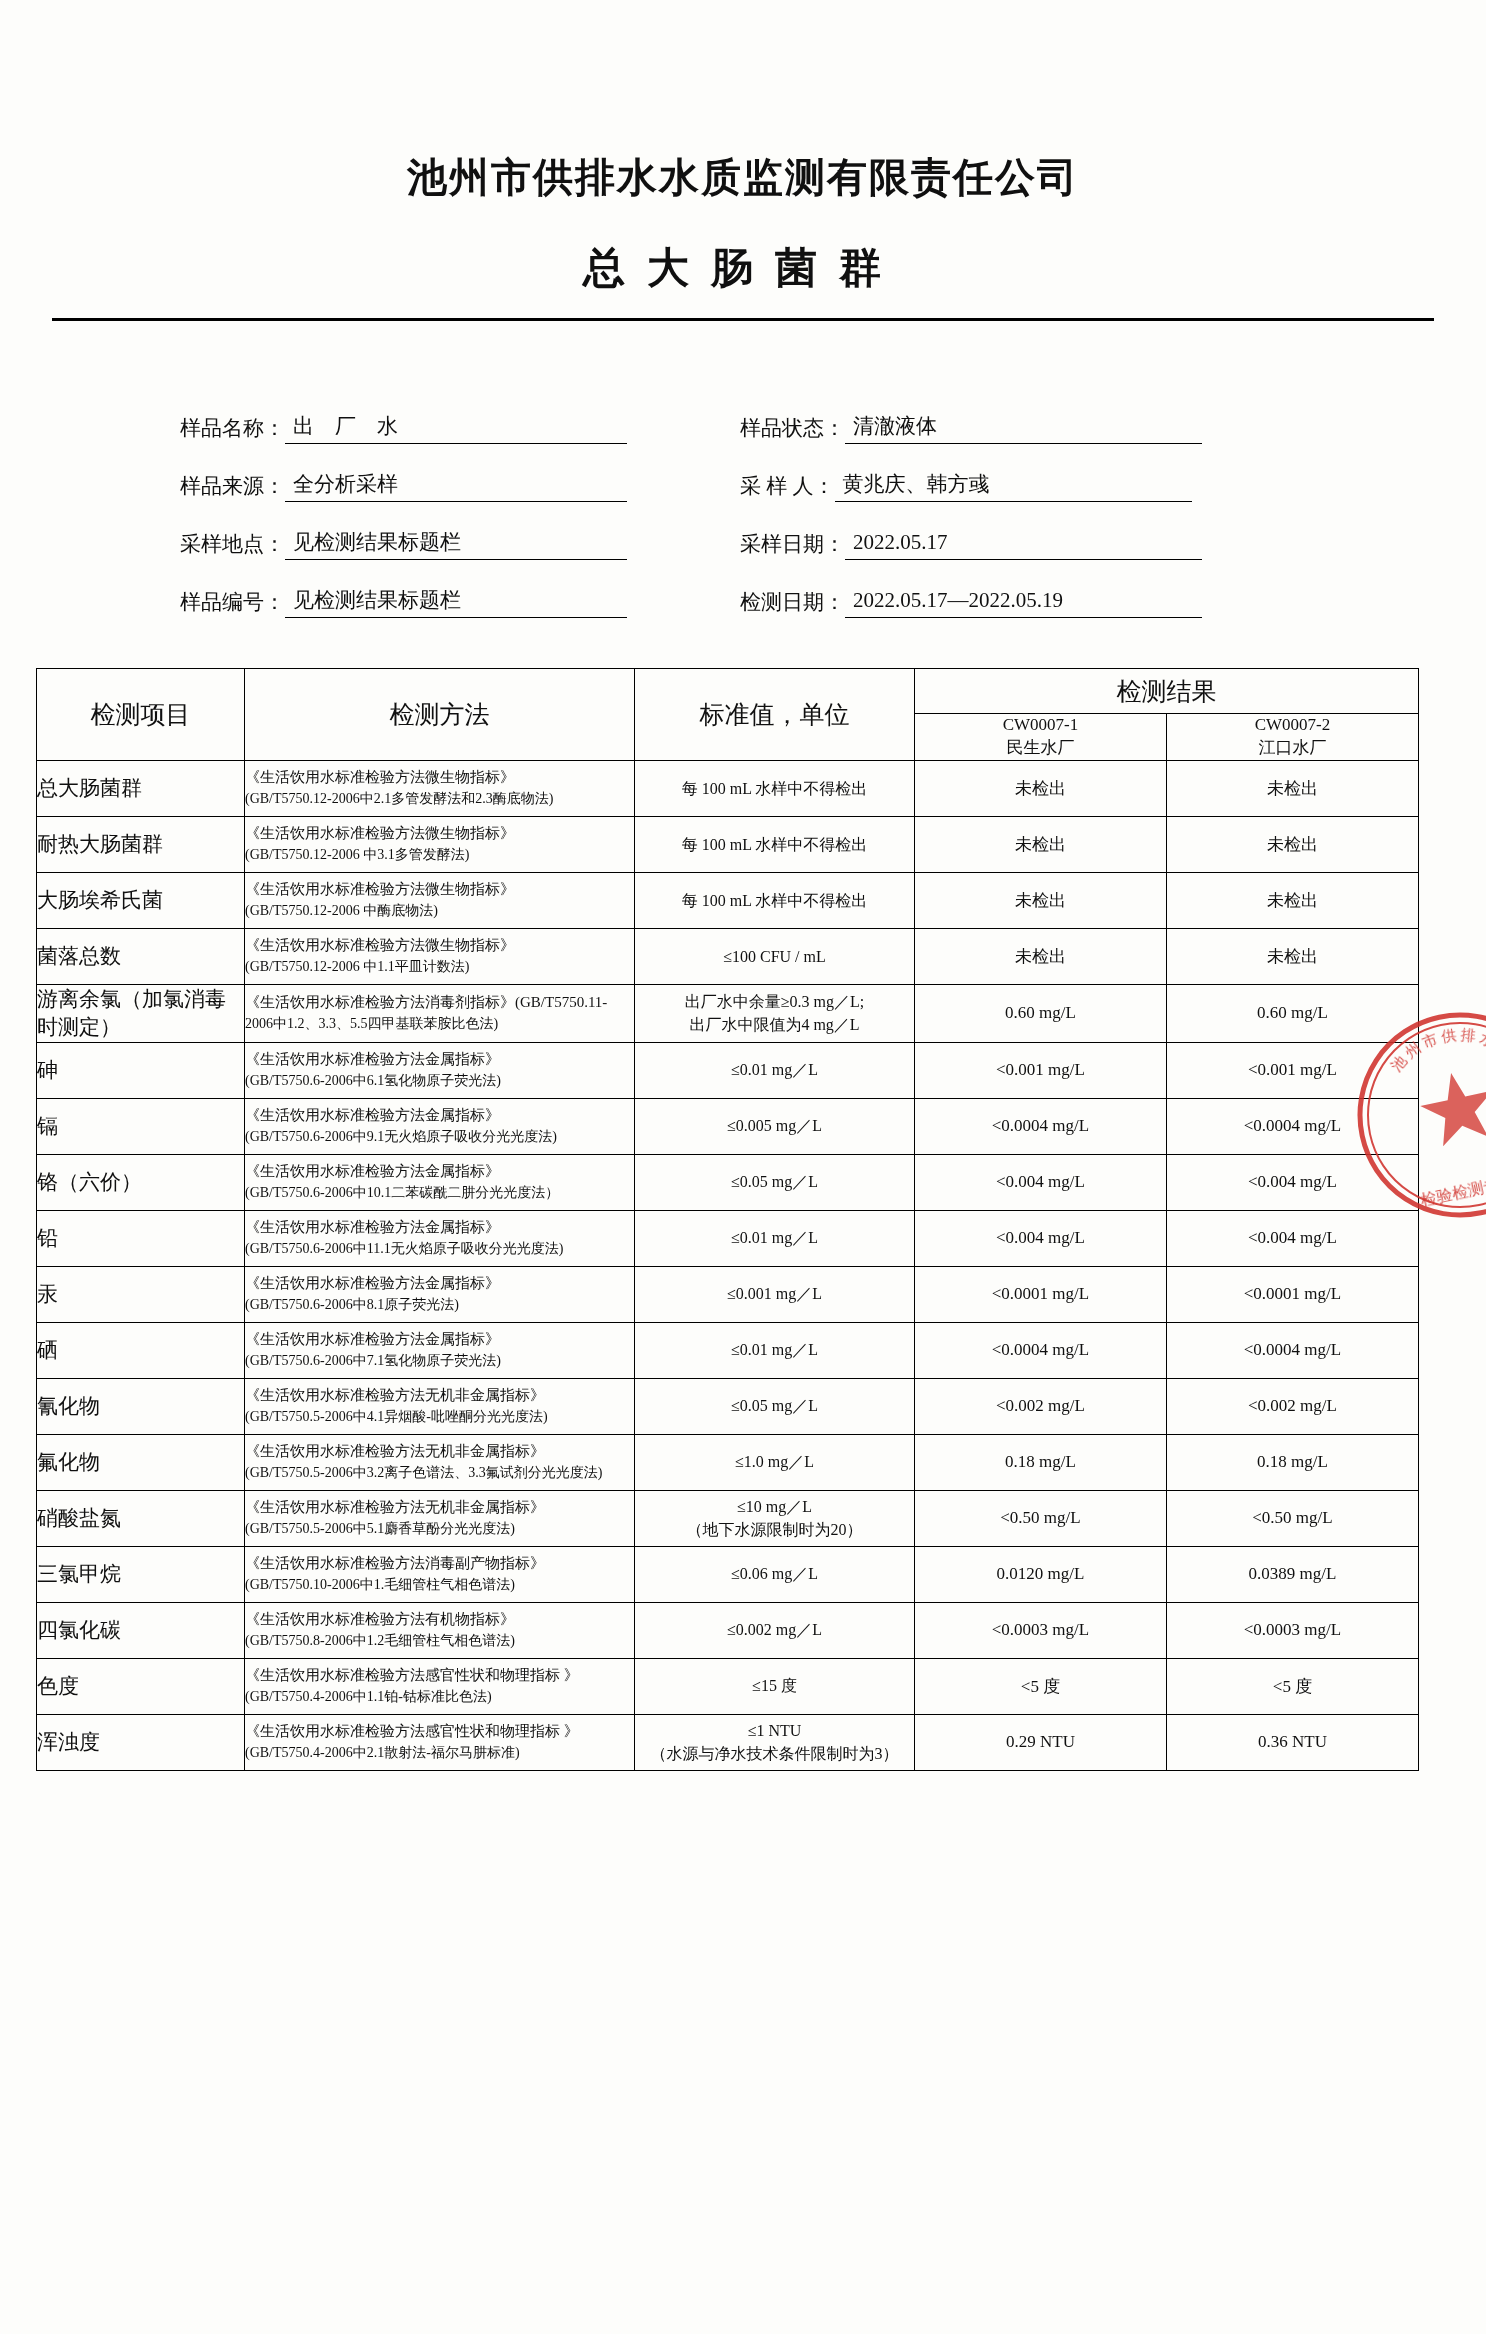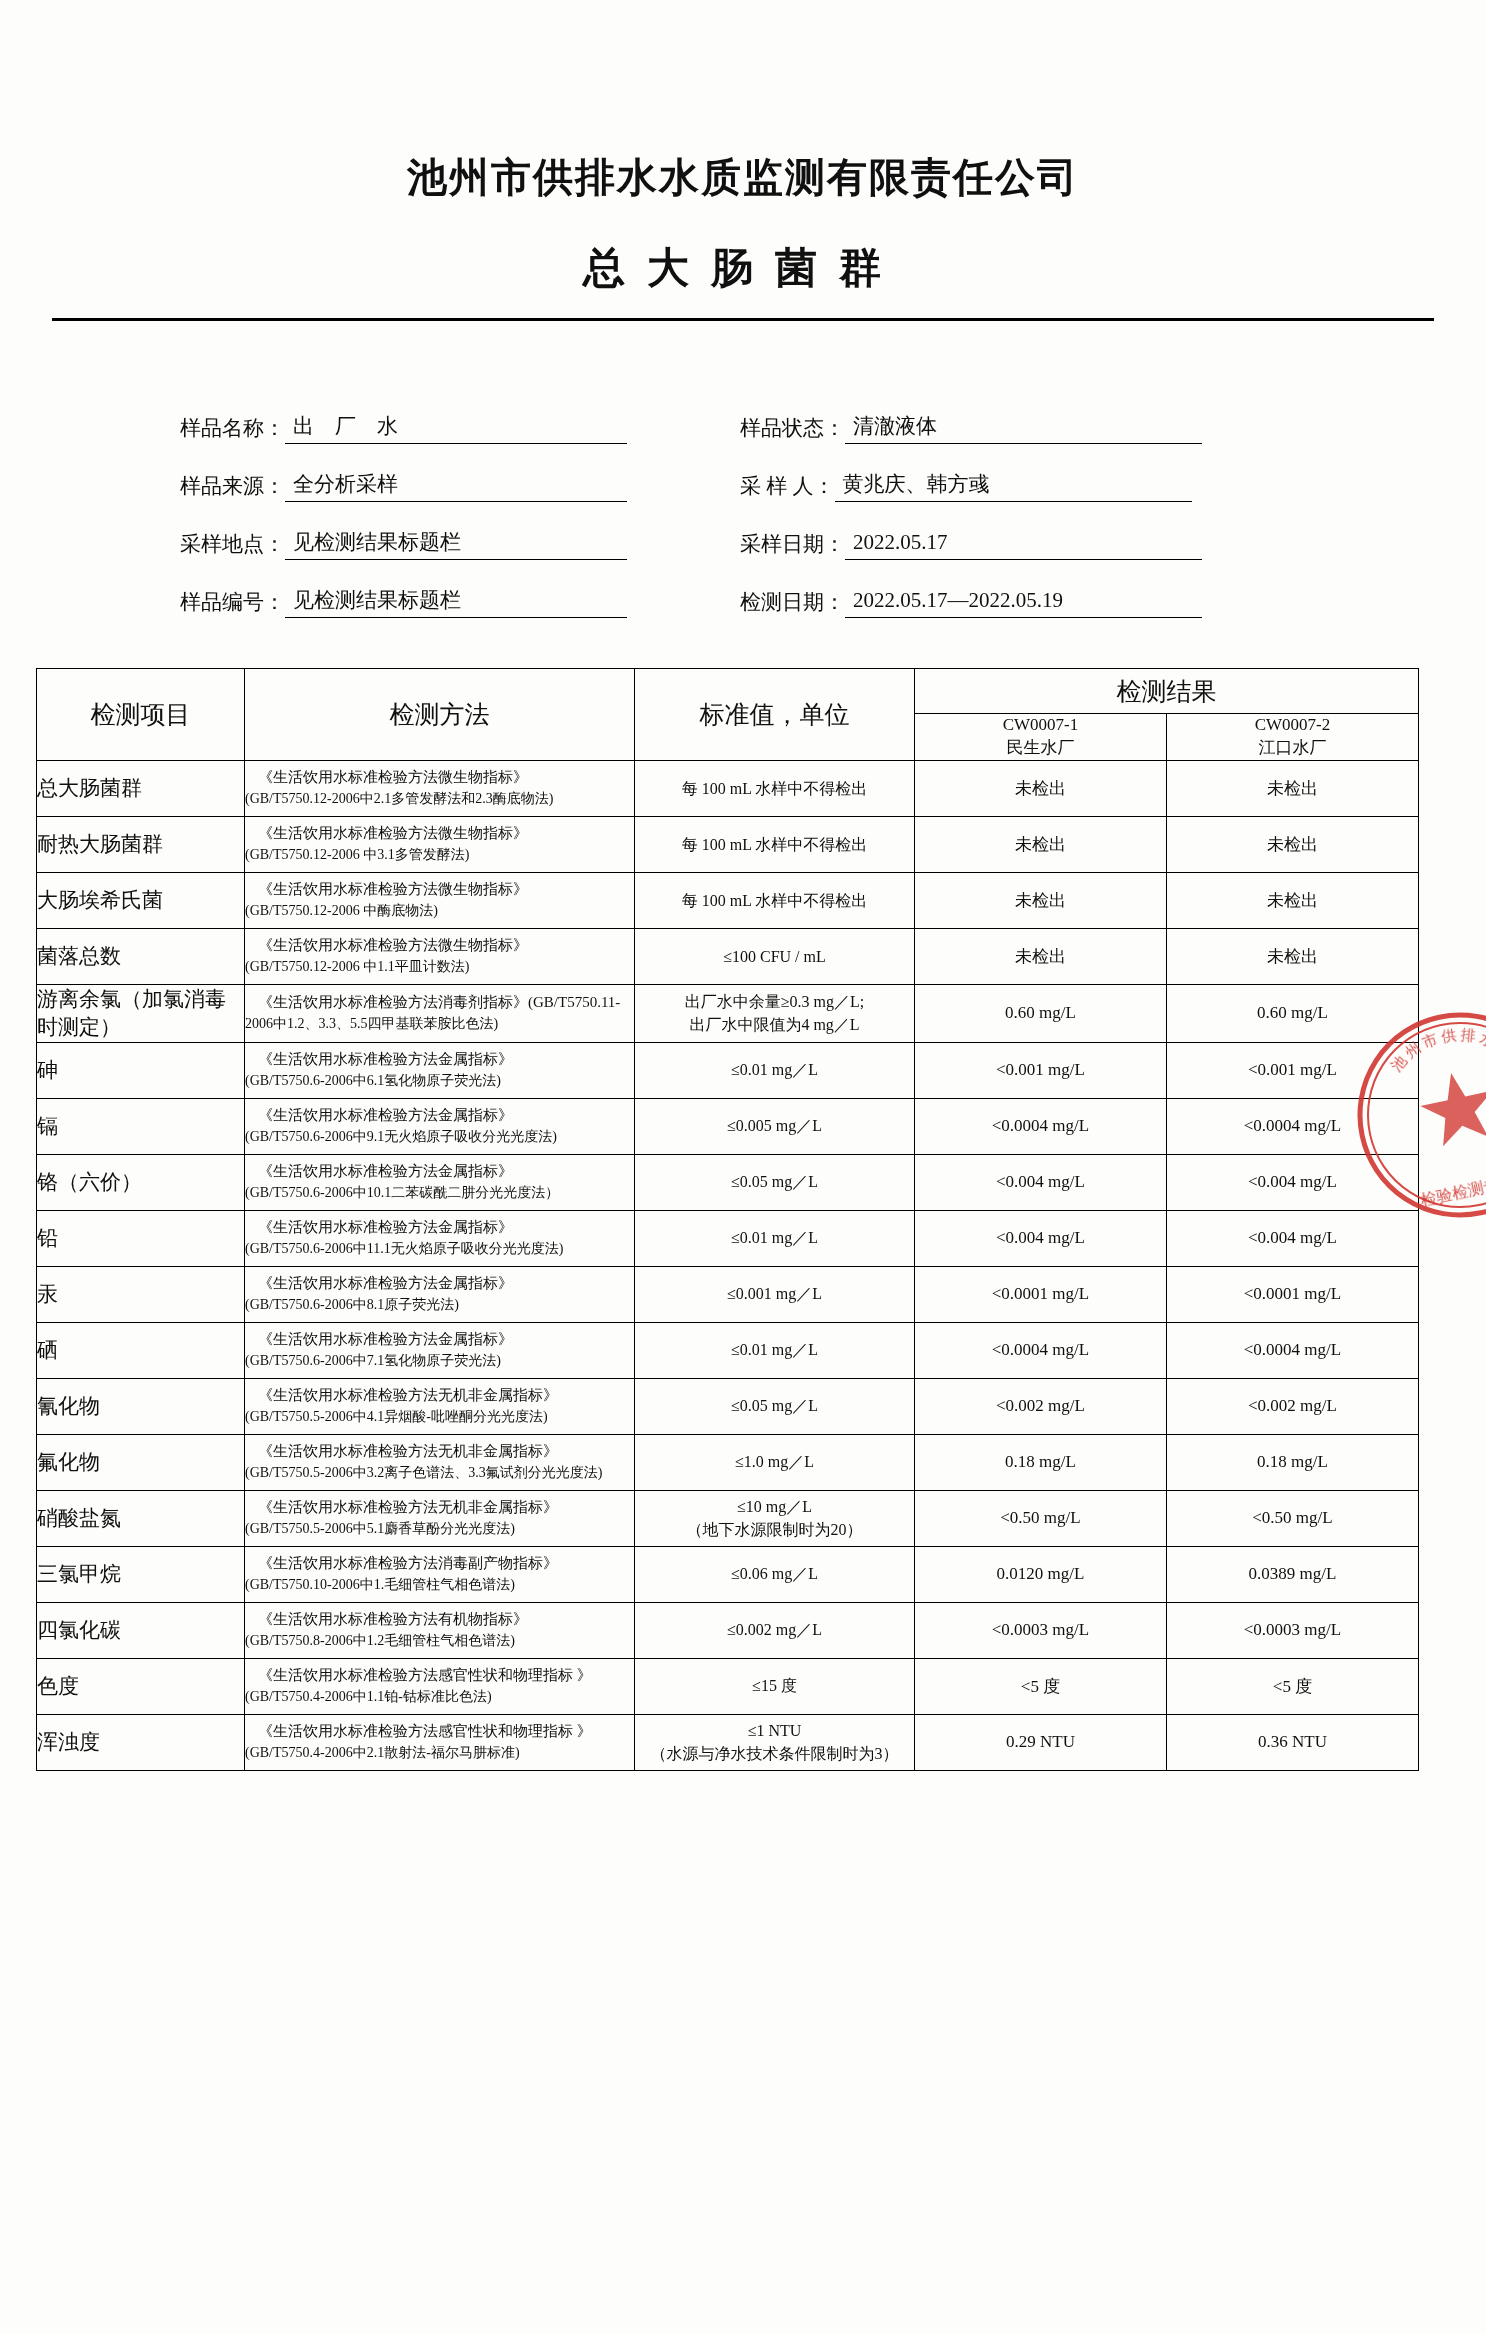--- a/index.html
+++ b/index.html
@@ -126,21 +126,21 @@
   td.item {
     font-size: 21px;
     padding: 6px 6px 6px 14px;
     line-height: 1.35;
   }
   td.method {
     font-size: 15px;
     padding: 7px 8px;
     line-height: 1.45;
   }
-  td.method .l1 { display: block; margin-left: 13px; }
+  td.method .l1 { display: block; }
   td.method .l2 { display: block; font-size: 14px; }
   td.std {
     font-size: 16px;
     text-align: center;
     padding: 6px 8px;
     line-height: 1.45;
   }
   td.res {
     font-size: 17px;
     text-align: center;

